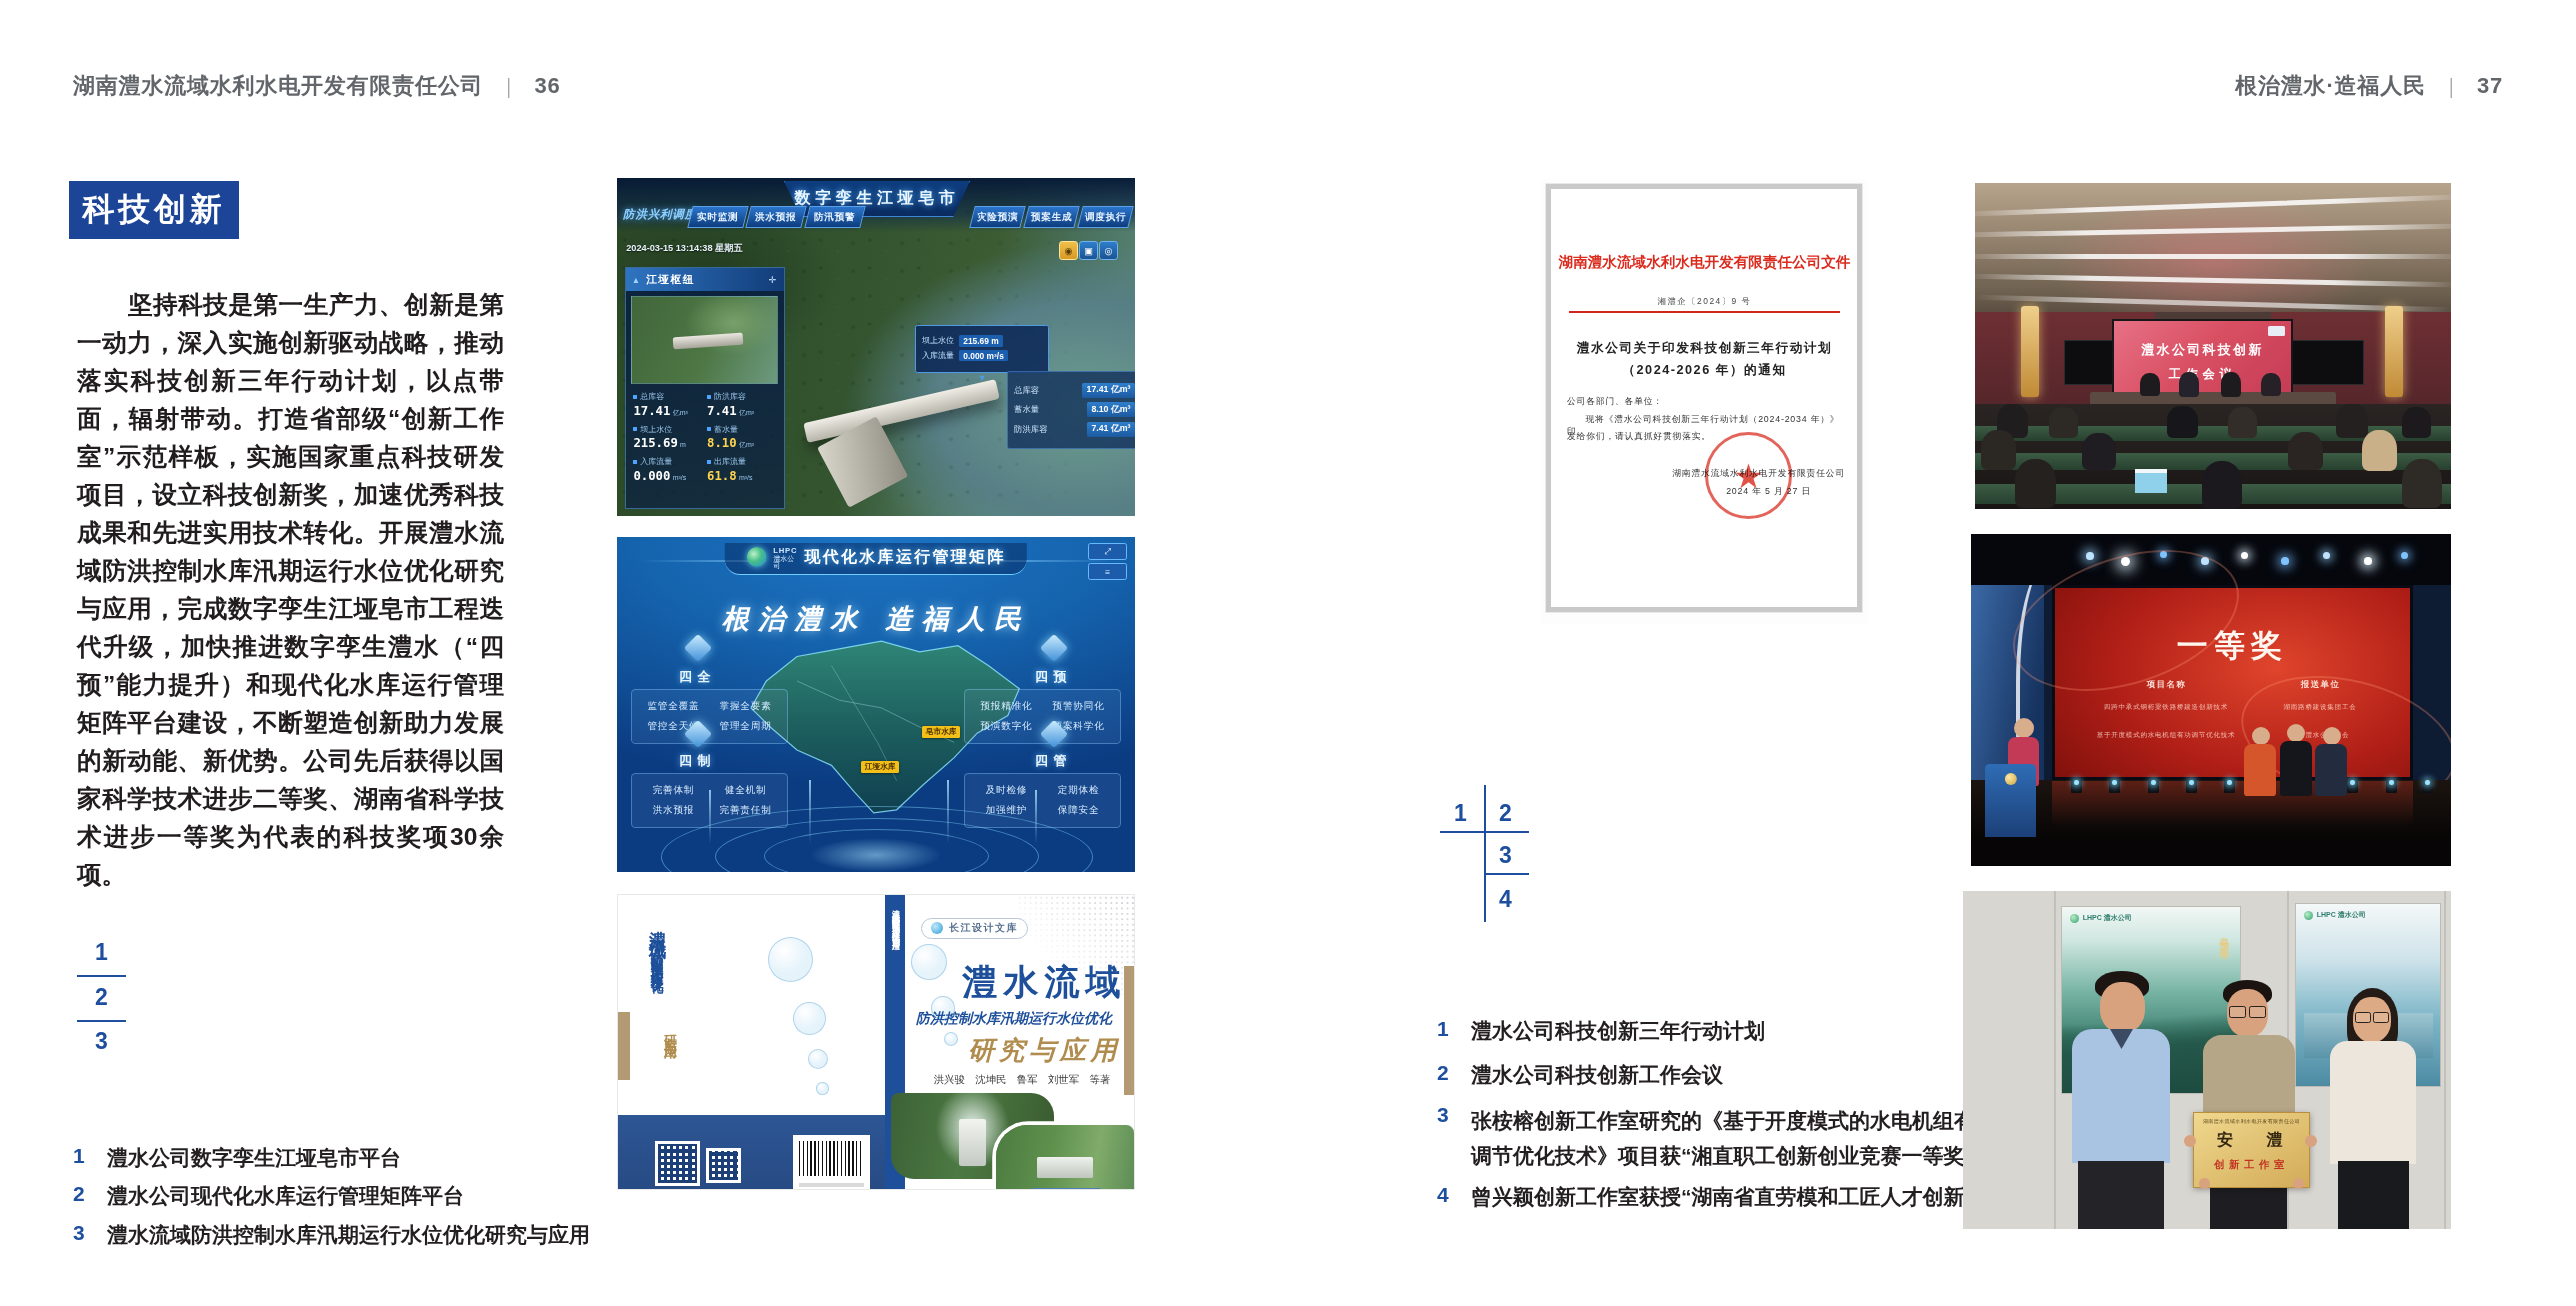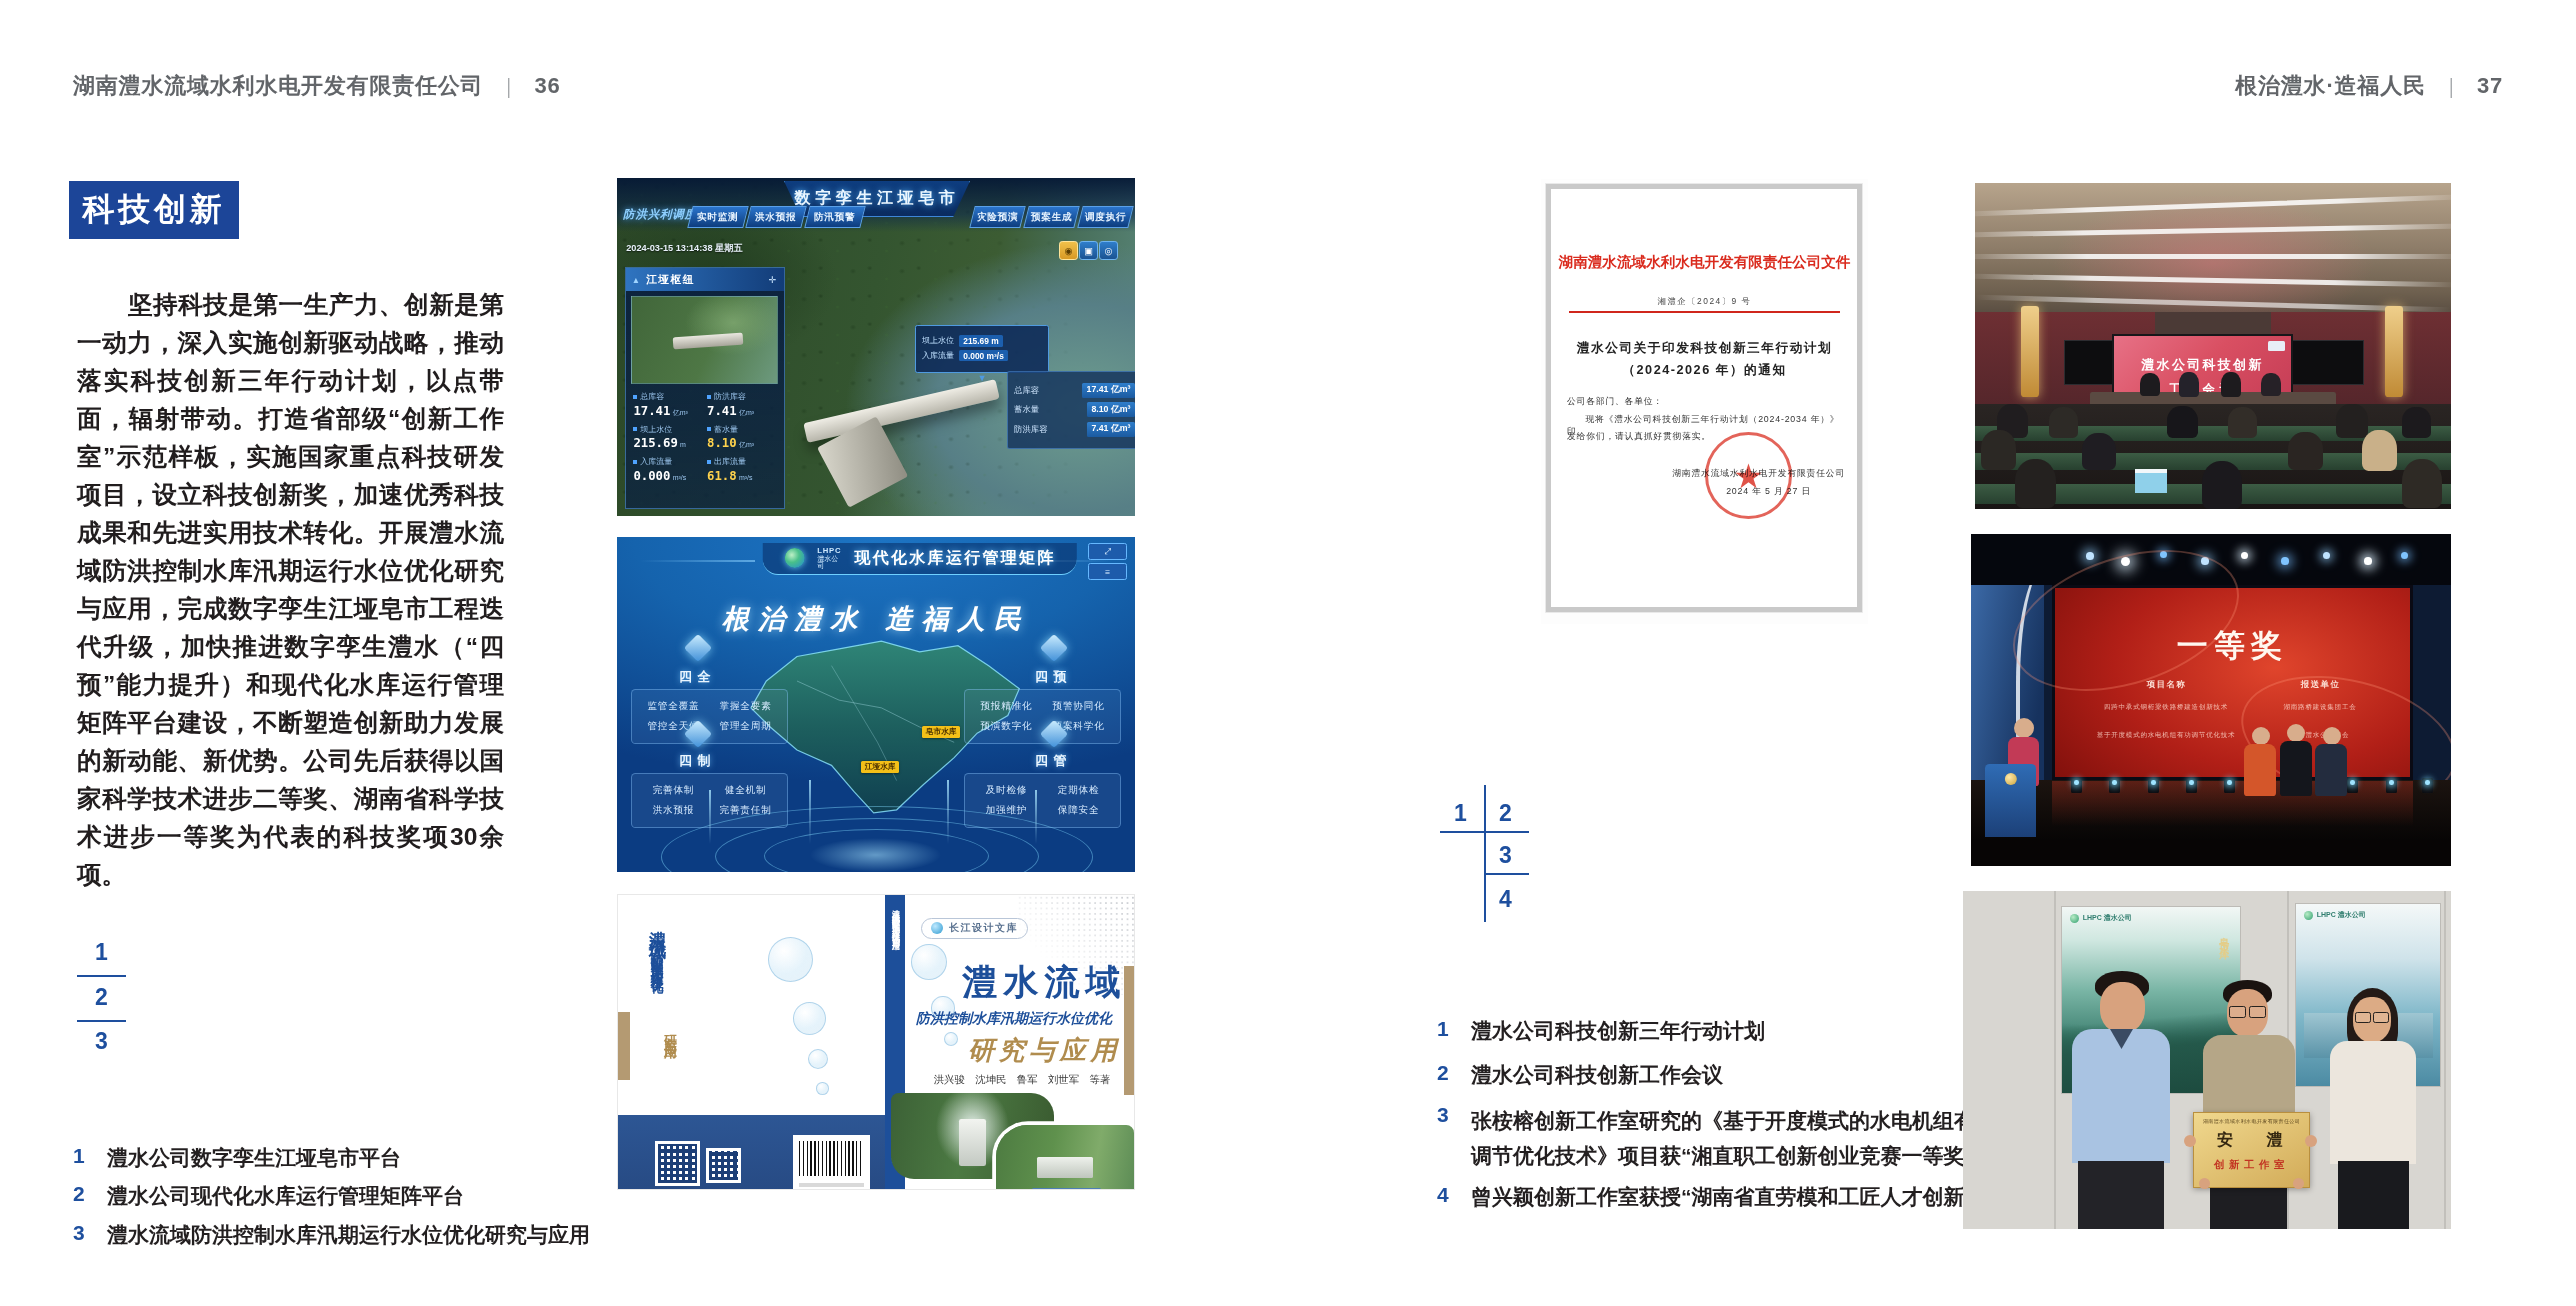--- a/index.html
+++ b/index.html
@@ -79,22 +79,22 @@
   .dt-tipc{position:absolute;left:50%;bottom:-10.7px;transform:translateX(-50%);color:#4f9ae0;font-size:9.2px;}
   .dt-side{position:absolute;left:390px;top:193px;width:121px;padding:6.1px;background:rgba(9,38,86,.72);
      border:0.8px solid rgba(90,160,232,.5);border-radius:2.3px;}
   .dt-side .r{display:flex;align-items:center;justify-content:space-between;margin:4.6px 0;}
   .dt-side .l{font-size:8.4px;color:#cfe6ff;}
   .dt-side .v{font-size:8.8px;font-weight:bold;color:#fff;background:linear-gradient(#2f7ecb,#1b5aa0);
      padding:1.5px 4.6px;border-radius:1.5px;white-space:nowrap;}
   
   #f2{left:617px;top:537px;width:518px;height:335px;
       background:radial-gradient(537px 246px at 50% 0%, #1d74c4 0%, #1563ad 45%, #0b3c82 100%);}
-  .mx-head{position:absolute;left:50%;top:6.1px;transform:translateX(-50%);display:flex;align-items:center;gap:13px;
-     background:rgba(8,44,100,.55);border-bottom:1.5px solid #6fd0ff;border-radius:0 0 15.4px 15.4px;padding:3.8px 21.5px;margin-left:44px;}
+  .mx-head{position:absolute;left:50%;top:6.1px;transform:translateX(-50%);display:flex;gap:7px;
+     background:rgba(8,44,100,.55);border-bottom:1.5px solid #6fd0ff;border-radius:0 0 15.4px 15.4px;padding:3.8px 21.5px;}
   .mx-logo{width:20px;height:20px;border-radius:50%;flex:none;
      background:radial-gradient(circle at 35% 35%, #bdf0c6 0%, #49c08a 40%, #1f8ad6 100%);box-shadow:0 0 6.1px rgba(120,220,255,.8);}
   .mx-logotxt{display:flex;flex-direction:column;line-height:7.7px;font-size:7px;color:#cfeaff;font-style:normal;}
   .mx-logotxt b{font-size:7.7px;letter-spacing:0.8px;}
   .mx-logotxt i{font-style:normal;}
   .mx-title{color:#fff;font-size:16px;font-weight:bold;letter-spacing:2.3px;text-shadow:0 0 7.7px rgba(110,200,255,.9);white-space:nowrap;}
   .mx-hline{position:absolute;top:23px;height:1.5px;width:115px;background:linear-gradient(90deg,transparent,rgba(140,210,255,.6));}
   .mx-btn{position:absolute;width:37px;height:15.4px;border-radius:2.3px;background:rgba(30,90,170,.85);border:0.8px solid #66b8ff;
      color:#dff0ff;font-size:8.4px;display:flex;align-items:center;justify-content:center;}
   .mx-slogan{position:absolute;left:0;right:0;top:64px;text-align:center;color:#fff;
@@ -190,21 +190,21 @@
   .mt-ceil{position:absolute;left:0;top:0;right:0;height:146px;
      background:radial-gradient(215px 92px at 50% 55%, rgba(233,120,130,.45), rgba(233,120,130,0) 75%),
      linear-gradient(180deg,#b7a48c 0%,#8d7c68 45%,#6e604f 75%,#4a4038 100%);}
   .mt-strip{position:absolute;height:5.4px;background:linear-gradient(90deg,transparent,#fff 25%,#fff 75%,transparent);
      opacity:.85;border-radius:3.1px;}
   .mt-wall{position:absolute;left:0;top:129px;right:0;height:94px;background:#4b3a36;}
   .mt-rpanel{position:absolute;top:129px;width:180px;height:94px;background:linear-gradient(180deg,#6e2f33,#55262b);}
   .mt-pillar{position:absolute;top:123px;width:18.4px;height:91px;border-radius:3.1px;
      background:linear-gradient(180deg,#efcf8b,#c08a35);box-shadow:0 0 10.7px rgba(240,200,120,.7);}
   .mt-tv{position:absolute;top:157px;width:71px;height:43px;background:#0d0d0f;border:1.5px solid #2c2c30;}
-  .mt-screen{position:absolute;left:137px;top:151px;width:177px;height:88px;border:2.3px solid #17171a;
+  .mt-screen{position:absolute;left:137px;top:136px;width:177px;height:88px;border:2.3px solid #17171a;
      background:linear-gradient(135deg,#e77186 0%,#d94f62 45%,#c23a54 100%);}
   .mt-s1{position:absolute;left:0;right:0;top:20px;text-align:center;color:#fff;font-size:13px;font-weight:bold;letter-spacing:2.3px;}
   .mt-s2{position:absolute;left:0;right:0;top:45px;text-align:center;color:#fff;font-size:12.3px;font-weight:bold;letter-spacing:4.6px;}
   .mt-chip{position:absolute;right:6.1px;top:4.6px;width:17px;height:10.7px;background:#e8eef7;border-radius:1.5px;}
   .mt-floor{position:absolute;left:0;top:221px;right:0;bottom:0;background:linear-gradient(180deg,#2a2523,#191514);}
   .mt-desk{position:absolute;left:0;right:0;background:linear-gradient(180deg,#3c5c44,#27402f);}
   .mt-head{position:absolute;left:115px;top:209px;width:246px;height:20px;background:#5a4a42;border-radius:2.3px;}
   .mt-p{position:absolute;border-radius:45% 45% 18% 18%;}
   .mt-tissue{position:absolute;left:160px;top:286px;width:32px;height:20px;background:#8fd0ea;border-top:4.6px solid #f2f7fa;}
   

